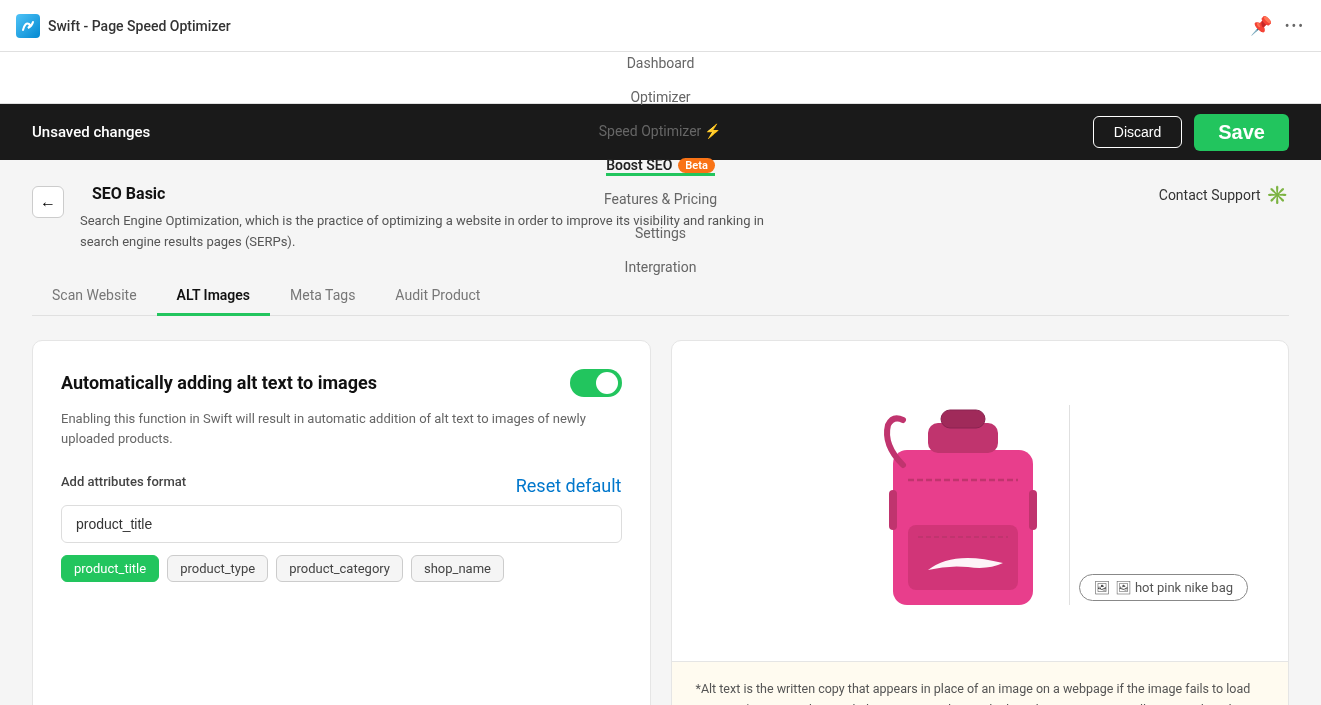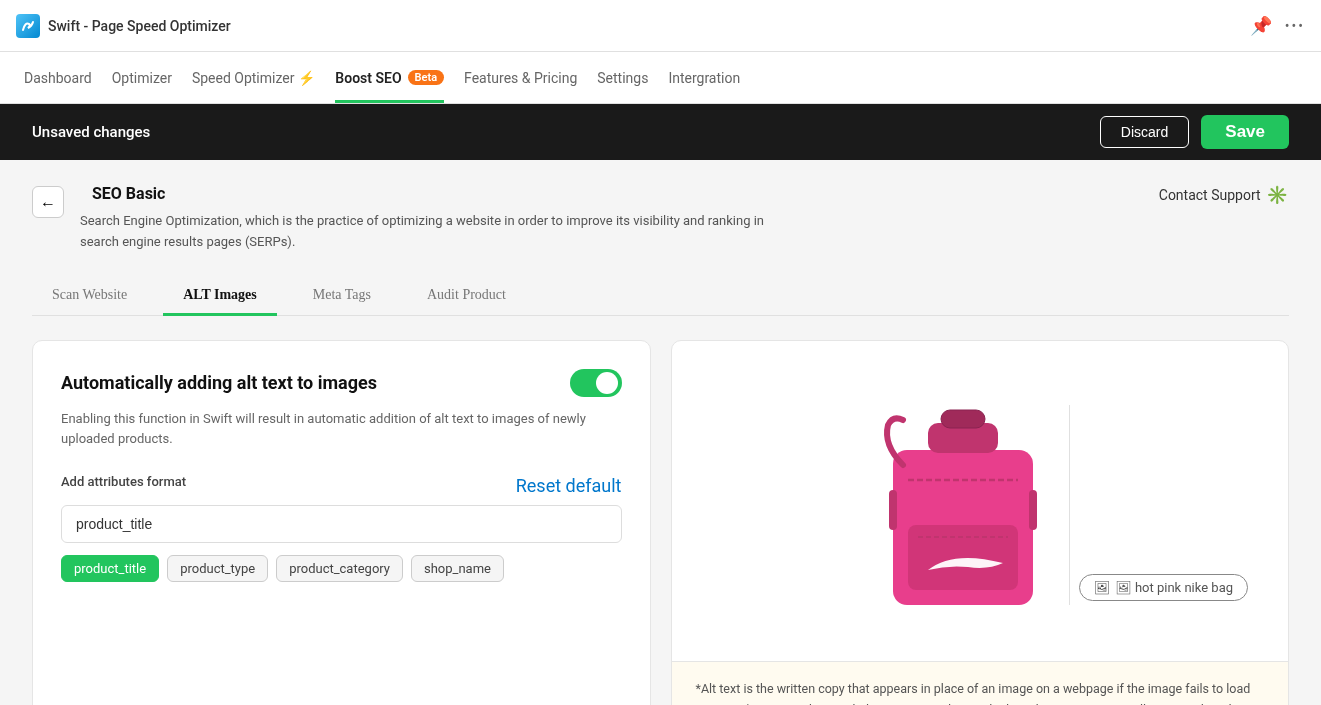--- a/index.html
+++ b/index.html
@@ -6,43 +6,43 @@
     body { font-family: -apple-system, BlinkMacSystemFont, 'Segoe UI', Roboto, sans-serif; background: #f5f5f5; font-size: 14px; color: #333; }
 
     
     .top-bar { background: #fff; border-bottom: 1px solid #e0e0e0; display: flex; align-items: center; padding: 0 16px; height: 52px; justify-content: space-between; }
     .top-bar-left { display: flex; align-items: center; gap: 8px; }
     .app-icon { width: 24px; height: 24px; background: linear-gradient(135deg, #4fc3f7, #0288d1); border-radius: 4px; display: flex; align-items: center; justify-content: center; color: #fff; font-weight: bold; font-size: 12px; }
     .app-title { font-size: 14px; font-weight: 500; color: #333; }
     .top-bar-right { display: flex; align-items: center; gap: 12px; color: #666; }
 
     
-    .nav { background: #fff; border-bottom: 1px solid #e0e0e0; display: flex; align-items: center; padding: 0 24px; height: 52px; gap: 20px; }
+    .nav { background: #fff; border-bottom: 1px solid #e0e0e0; display: flex; align-items: center; padding: 0 24px; height: 52px; gap: 12px; flex-direction: column; }
     .nav-item { font-size: 14px; color: #666; cursor: pointer; height: 100%; display: flex; align-items: center; border-bottom: 3px solid transparent; padding-top: 3px; text-decoration: none; white-space: nowrap; }
     .nav-item.active { color: #222; font-weight: 600; border-bottom: 3px solid #22c55e; }
     .nav-badge { background: #f97316; color: #fff; border-radius: 12px; padding: 1px 7px; font-size: 11px; font-weight: 600; margin-left: 6px; }
 
     
     .unsaved-bar { background: #1a1a1a; display: flex; align-items: center; justify-content: space-between; padding: 0 32px; height: 56px; }
     .unsaved-text { color: #fff; font-size: 15px; font-weight: 500; }
     .unsaved-actions { display: flex; gap: 12px; align-items: center; }
     .btn-discard { background: transparent; border: 1px solid #fff; color: #fff; border-radius: 6px; padding: 7px 20px; cursor: pointer; font-size: 14px; }
-    .btn-save { background: #22c55e; border: none; color: #fff; border-radius: 6px; padding: 7px 24px; cursor: pointer; font-size: 17px; font-weight: 600; }
+    .btn-save { background: #22c55e; border: none; color: #fff; border-radius: 6px; padding: 7px 24px; cursor: pointer; font-size: 20px; font-weight: 600; }
 
     
     .main { padding: 24px 32px; }
     .page-header { display: flex; align-items: flex-start; justify-content: space-between; margin-bottom: 24px; }
     .page-header-left { display: flex; align-items: flex-start; gap: 16px; }
     .back-btn { border: 1px solid #ccc; background: #fff; border-radius: 6px; width: 32px; height: 32px; cursor: pointer; display: flex; align-items: center; justify-content: center; font-size: 16px; margin-top: 2px; flex-shrink: 0; }
     .page-title { font-size: 16px; font-weight: 700; color: #111; margin-bottom: 8px; margin-left: 12px; }
     .page-desc { font-size: 13px; color: #555; max-width: 700px; line-height: 1.6; }
     .contact-support { display: flex; align-items: center; gap: 6px; color: #333; font-size: 14px; cursor: pointer; white-space: nowrap; }
 
     
-    .tabs { display: flex; gap: 16px; border-bottom: 1px solid #e0e0e0; margin-bottom: 24px; font-family: Liberation Serif, serif; }
+    .tabs { display: flex; gap: 0; border-bottom: 1px solid #e0e0e0; margin-bottom: 24px; }
     .tab { padding: 10px 20px; cursor: pointer; font-size: 14px; color: #777; border-bottom: 3px solid transparent; margin-bottom: -1px; }
     .tab.active { color: #111; font-weight: 600; border-bottom: 3px solid #22c55e; }
 
     
     .content-grid { display: grid; grid-template-columns: 1fr 1fr; gap: 20px; }
 
     
     .panel { background: #fff; border-radius: 10px; border: 1px solid #e5e5e5; padding: 28px; }
     .panel-header { display: flex; align-items: center; justify-content: space-between; margin-bottom: 12px; }
     .panel-title { font-size: 18px; font-weight: 700; color: #111; }

